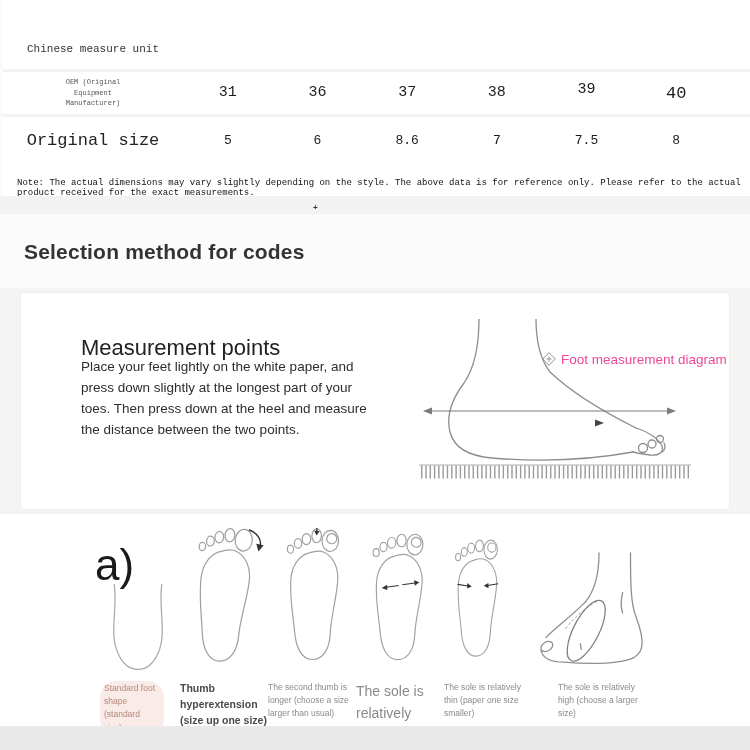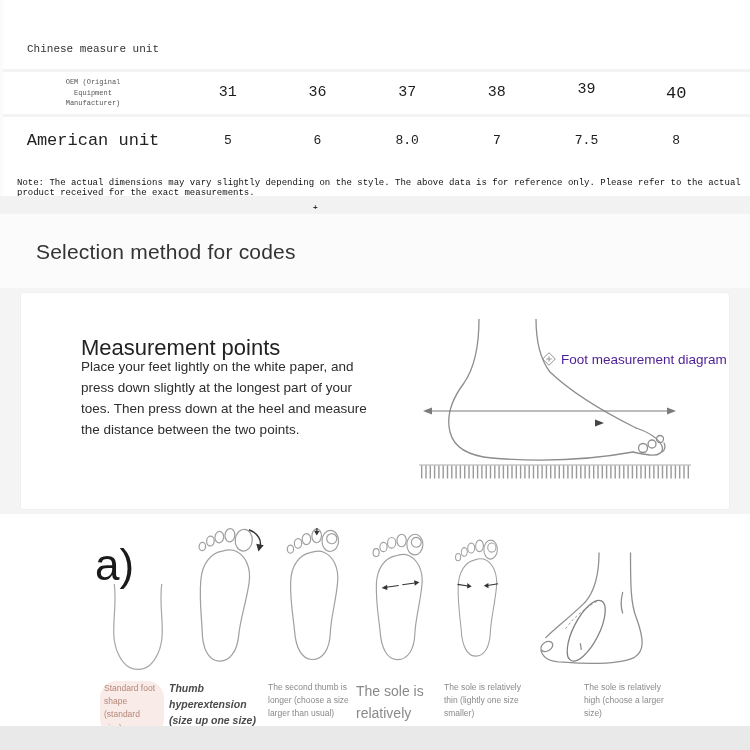--- a/index.html
+++ b/index.html
@@ -27,39 +27,39 @@
   .row-2 .size-value { font-size:15px; }
   .row-2 .size-value:nth-child(5) { transform:translateY(-3px); }
   .row-2 .size-value:last-child { font-size:17px; }
   .row-3 { height:50px; }
   .row-3 .row-label-cell { font-size:17px; color:#222; }
   .row-3 .size-value { font-size:13px; }
   .table-note { position:absolute; top:178px; left:14px; right:6px; font-size:9px; color:#111; }
   .gray-band { position:absolute; top:196px; left:0; width:750px; height:18px; background:#f2f2f2; }
   .stray-plus { position:absolute; top:203px; left:313px; font-size:8px; color:#333; font-weight:bold; }
   
-  .selection-heading { position:absolute; top:240px; left:36px; font-size:21px; font-weight:400; color:#333; letter-spacing:.2px; }
+  .selection-heading { position:absolute; top:240px; left:24px; font-size:21px; font-weight:700; color:#333; letter-spacing:.2px; }
   
   .card-bg { position:absolute; top:288px; left:0; width:750px; height:226px; background:#f4f4f4; }
   .measure-card { position:absolute; top:292px; left:20px; width:710px; height:218px; background:#ffffff; border:1px solid #efefef; border-radius:3px; }
   .measure-title { position:absolute; top:42px; left:60px; font-size:22px; font-weight:500; color:#222; }
   .measure-body { position:absolute; top:64px; left:60px; width:302px; font-size:13.5px; line-height:1.55; color:#2d2d2d; }
   .diagram-wrap { position:absolute; top:26px; left:396px; width:278px; height:166px; }
-  .diagram-label { position:absolute; top:58px; left:520px; display:flex; align-items:center; gap:4px; font-size:13.5px; color:#4c1d95; }
+  .diagram-label { position:absolute; top:58px; left:520px; display:flex; align-items:center; gap:4px; font-size:13.5px; color:#ec4899; }
   
   .foot-section { position:absolute; top:514px; left:0; width:750px; height:212px; background:#ffffff; }
   .marker-a { position:absolute; top:540px; left:95px; font-size:44px; color:#1a1a1a; }
   .foot-ill { position:absolute; }
   .foot-label { position:absolute; top:681px; font-size:8.5px; line-height:1.55; color:#8a8a8a; }
   .label-0 { left:100px; width:64px; color:#b5877a; background:#f9ebe8; padding:1px 4px;border-radius:17px; }
-  .label-1 { left:169px; width:92px; color:#4a4a4a; font-weight:bold; font-size:10.5px; line-height:1.5;font-style:italic; }
+  .label-1 { left:180px; width:92px; color:#4a4a4a; font-weight:bold; font-size:10.5px; line-height:1.5; }
   .label-2 { left:268px; width:86px; }
   .label-3 { left:356px; width:78px; font-size:14px; }
   .label-4 { left:444px; width:82px; }
-  .label-5 { left:558px; width:90px;margin-left:26px; }
+  .label-5 { left:558px; width:90px; }
   .bottom-strip { position:absolute; top:726px; left:0; width:750px; height:24px; background:#e9e9e9; }
   svg { display:block; }
 </style>
 </head>
 <body>
 
 <div class="table-section">
   <div class="size-row row-1">
     <div class="row-label-cell">Chinese measure unit</div>
   </div>
@@ -68,25 +68,25 @@
     <div class="row-values">
       <div class="size-value">31</div>
       <div class="size-value">36</div>
       <div class="size-value">37</div>
       <div class="size-value">38</div>
       <div class="size-value">39</div>
       <div class="size-value">40</div>
     </div>
   </div>
   <div class="size-row row-3">
-    <div class="row-label-cell">American unit</div>
+    <div class="row-label-cell">Original size</div>
     <div class="row-values">
       <div class="size-value">5</div>
       <div class="size-value">6</div>
-      <div class="size-value">8.0</div>
+      <div class="size-value">8.6</div>
       <div class="size-value">7</div>
       <div class="size-value">7.5</div>
       <div class="size-value">8</div>
     </div>
   </div>
   <div class="table-note">Note: The actual dimensions may vary slightly depending on the style. The above data is for reference only. Please refer to the actual product received for the exact measurements.</div>
 </div>
 
 <div class="gray-band"></div>
 <div class="stray-plus">+</div>
@@ -222,16 +222,16 @@
     </g>
     <path d="M30,77 C40,63 52,55 64,48" fill="none" stroke="#9a9a9a" stroke-width="1" stroke-dasharray="2.5 2.5"></path>
     <ellipse cx="51" cy="79" rx="13" ry="34" transform="rotate(27 51 79)" fill="none" stroke="#808080" stroke-width="1.3"></ellipse>
   </svg>
 </div>
 
 <div class="foot-label label-0">Standard foot shape (standard size)</div>
 <div class="foot-label label-1">Thumb hyperextension (size up one size)</div>
 <div class="foot-label label-2">The second thumb is longer (choose a size larger than usual)</div>
 <div class="foot-label label-3">The sole is relatively wide (choose a size larger than usual)</div>
-<div class="foot-label label-4">The sole is relatively thin (lightly one size smaller)</div>
+<div class="foot-label label-4">The sole is relatively thin (paper one size smaller)</div>
 <div class="foot-label label-5">The sole is relatively high (choose a larger size)</div>
 
 <div class="bottom-strip"></div>
 
 </body></html>

